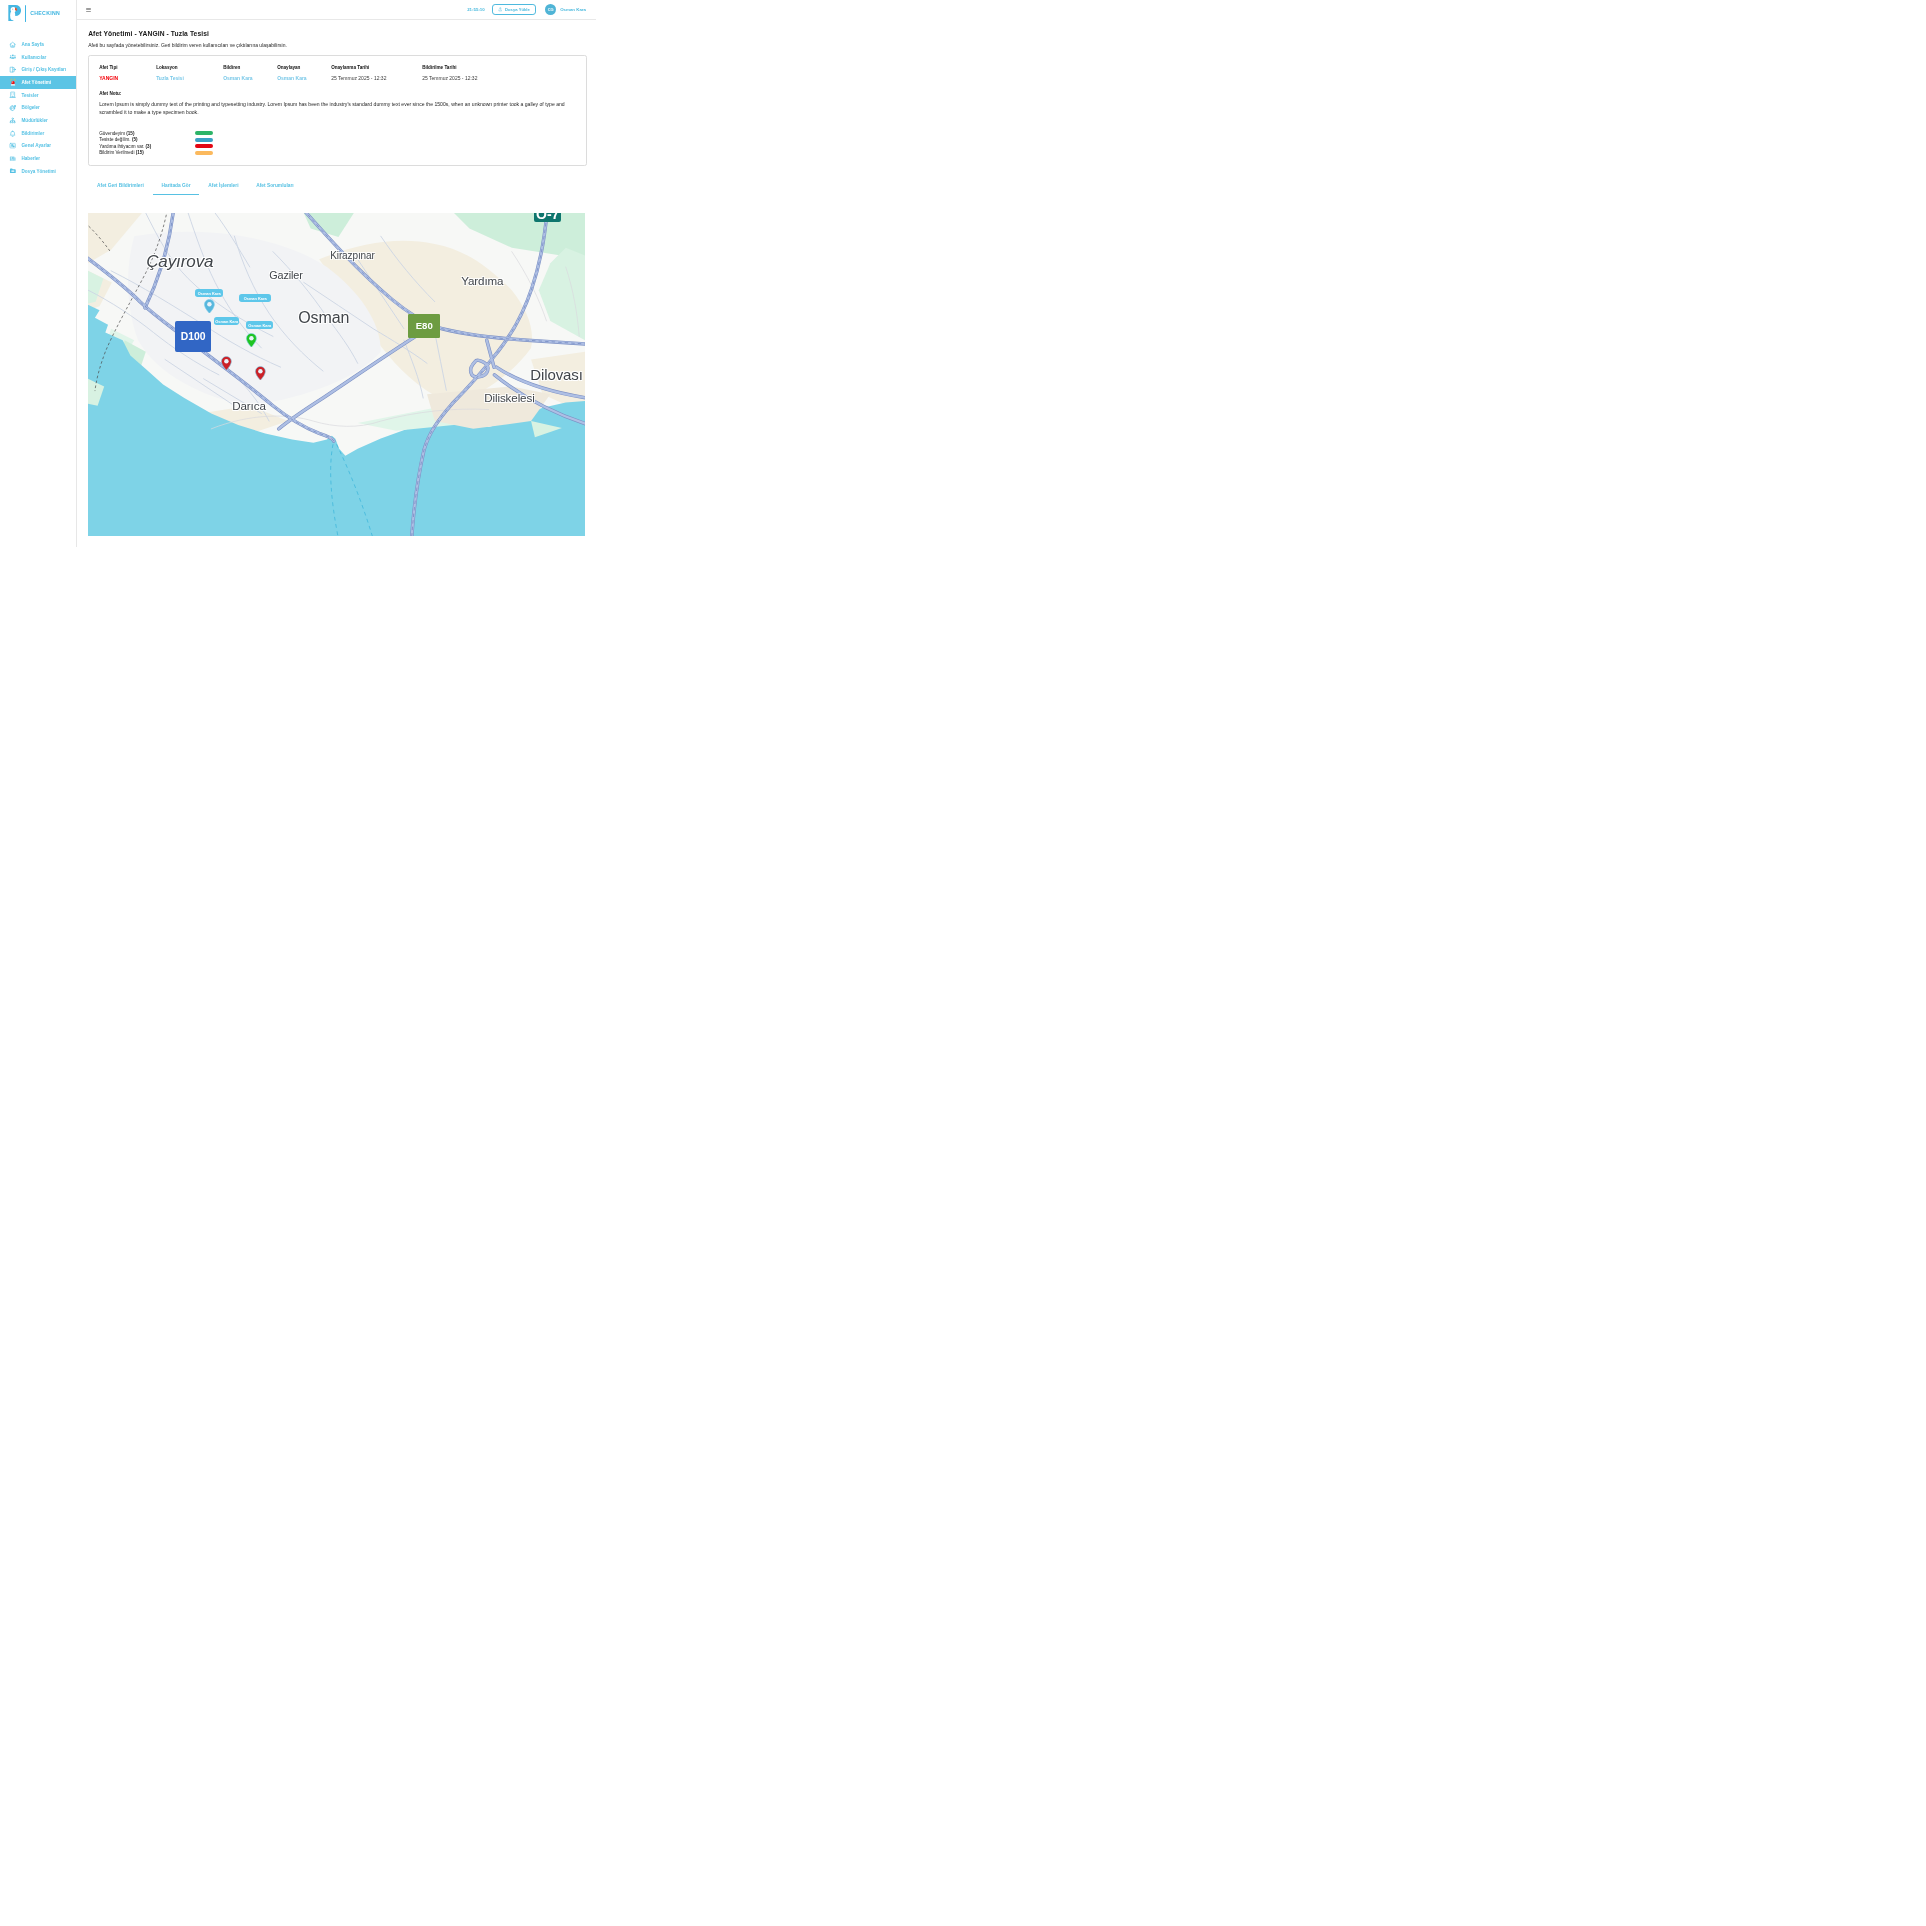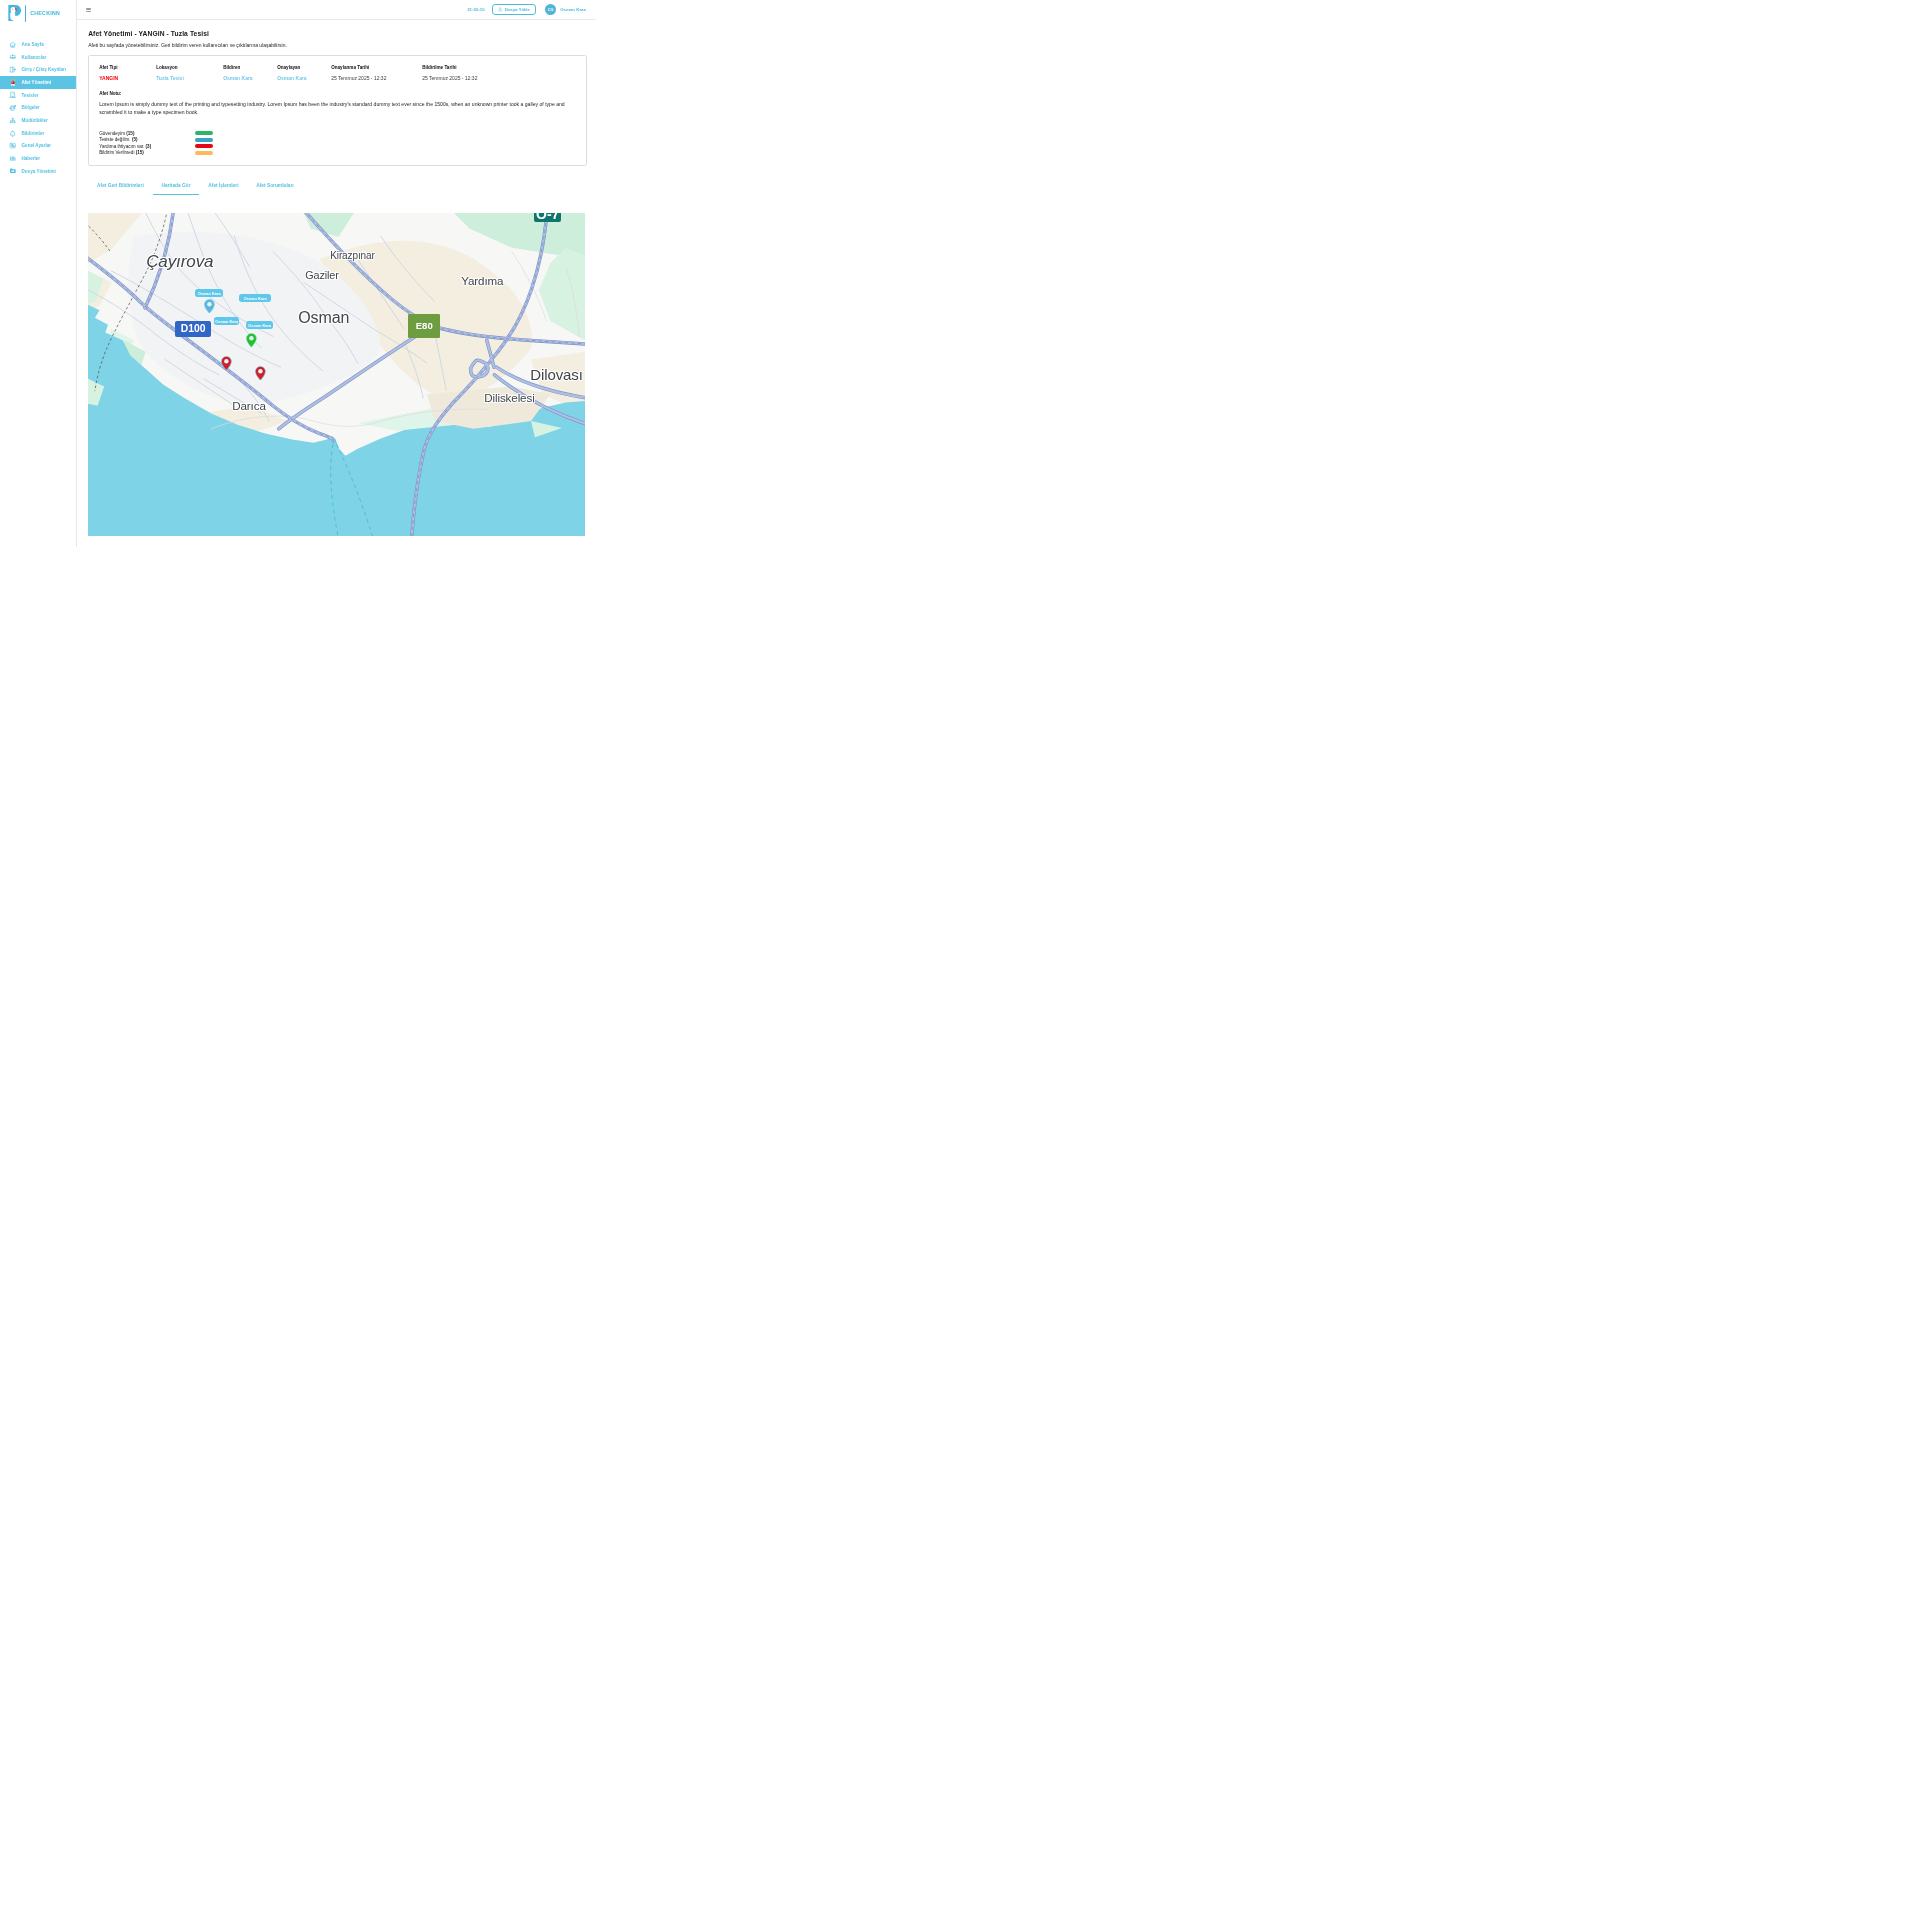--- a/index.html
+++ b/index.html
@@ -412,29 +412,29 @@
           </g>
           <g fill="none" stroke="#5b74b4" stroke-width="1.4" stroke-dasharray="9 8">
             <use href="#h1"></use>
               <use href="#h2"></use>
               <use href="#h3"></use>
               <use href="#h5"></use>
           </g>
         </svg>
 
         <div class="map-label" style="left:58px; top:39px; font-size:17px;font-style:italic;">Çayırova</div>
-        <div class="map-label" style="left:181px; top:56px; font-size:10.8px;margin-left:36px;">Gaziler</div>
+        <div class="map-label" style="left:181px; top:56px; font-size:10.8px;">Gaziler</div>
         <div class="map-label" style="left:242px; top:37px; font-size:10px;">Kirazpınar</div>
         <div class="map-label" style="left:210px; top:96px; font-size:16px;">Osman</div>
         <div class="map-label" style="left:373px; top:61px; font-size:11.6px;">Yardıma</div>
         <div class="map-label" style="left:442px; top:153px; font-size:15px;">Dilovası</div>
         <div class="map-label" style="left:396px; top:178px; font-size:11.6px;">Diliskelesi</div>
         <div class="map-label" style="left:127px; top:186px; font-size:11.6px;margin-left:17px;">Darıca</div>
 
-        <div class="shield blue" style="left:87px; top:108px; width:36px; height:16px;">D100</div>
+        <div class="shield blue" style="left:87px; top:108px; width:36px; height:31px;">D100</div>
         <div class="shield green" style="left:320px; top:101px; width:32px; height:24px;">E80</div>
         <div class="shield red" style="left:446px; top:-6.2px; width:27px; height:15.4px;">O-7</div>
 
         <div class="tooltip" style="left:107px; top:76px; width:28px;">Osman Kara</div>
         <div class="marker" style="left: 116px; top: 86px; --c: #58b7dd;">
           <svg width="10.8" height="14.6" viewBox="0 0 28 38">
               <path class="pin-body" d="M14 1C6.8 1 1 6.8 1 14c0 9.6 13 23 13 23s13-13.4 13-23C27 6.8 21.2 1 14 1z"></path>
               <circle class="pin-hole" cx="14" cy="13.5" r="5.8"></circle>
             </svg>
         </div>

